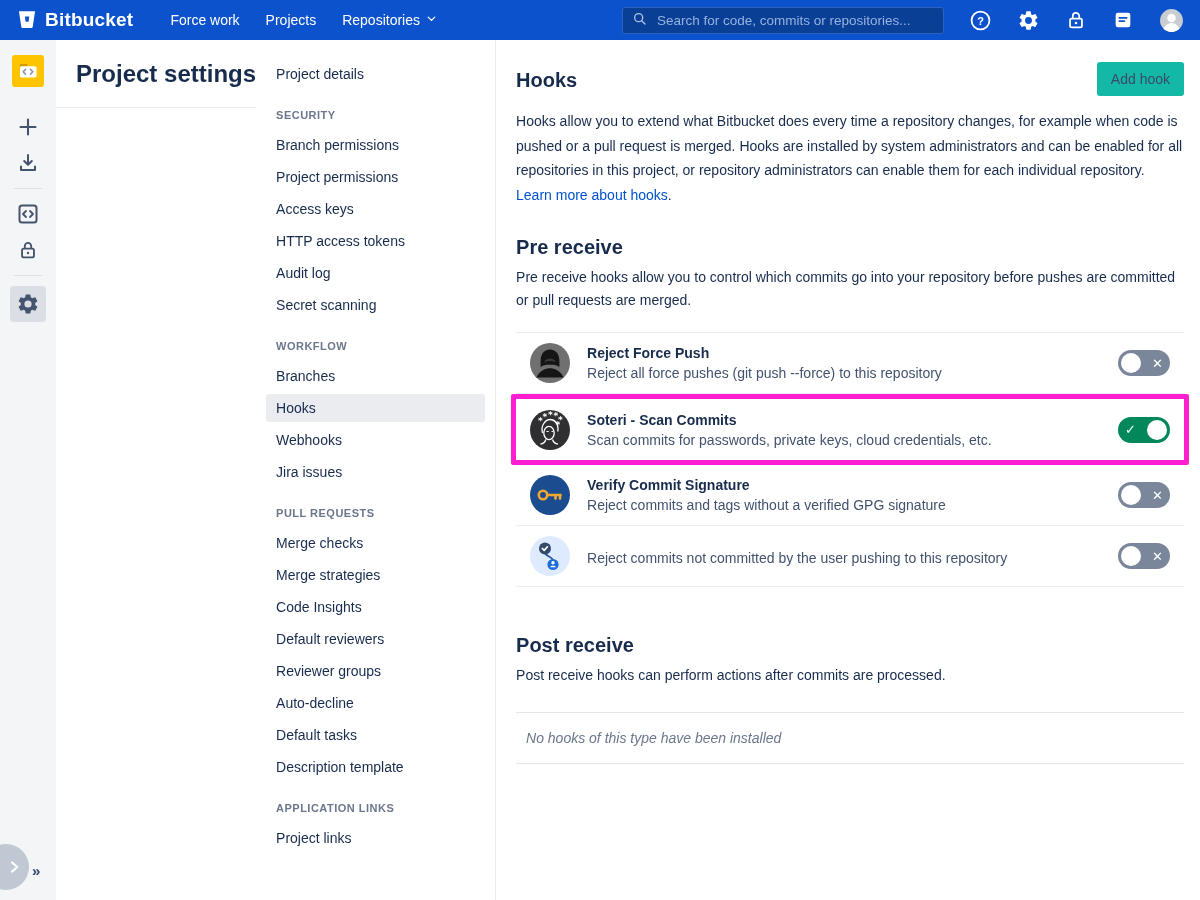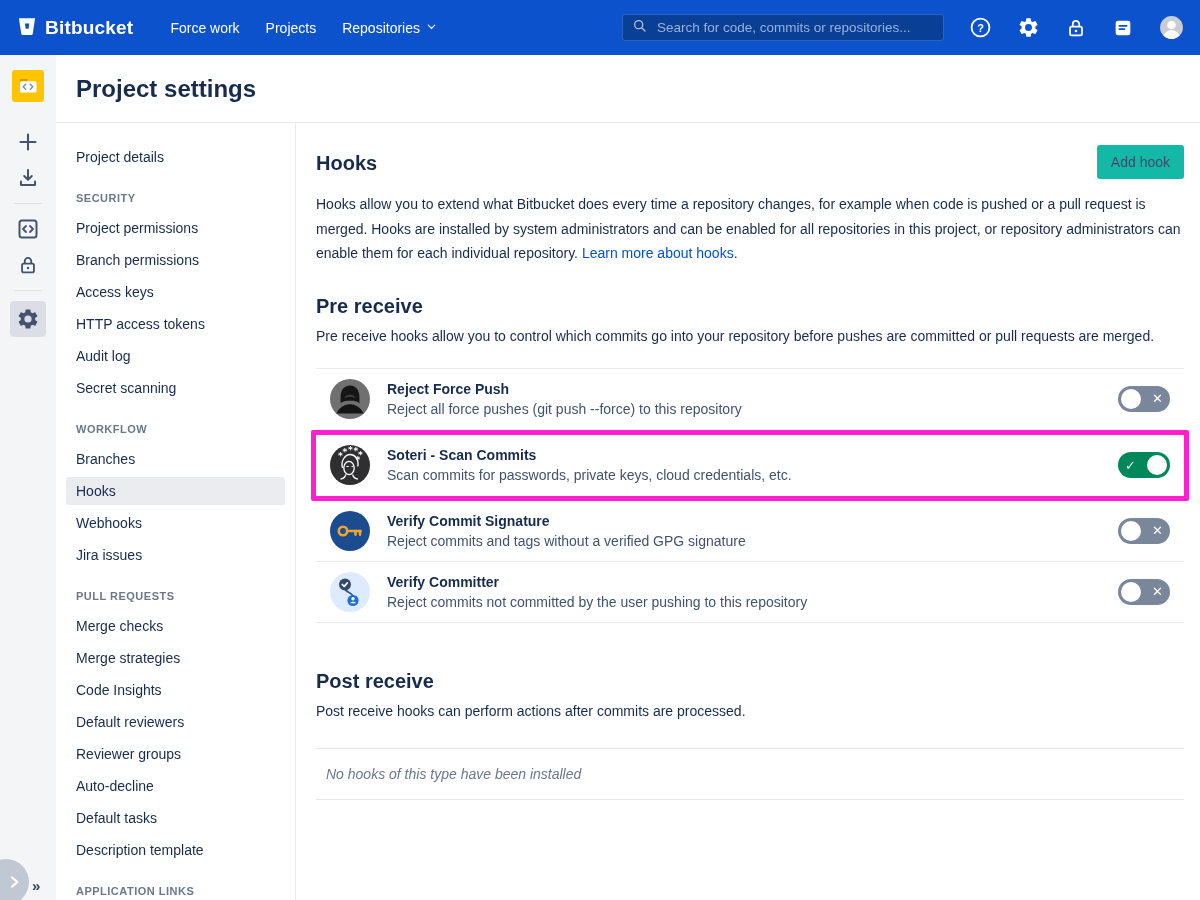--- a/index.html
+++ b/index.html
@@ -1,21 +1,21 @@
 <!DOCTYPE html>
 <html><head>
 <meta charset="utf-8">
 <style>
   *{box-sizing:border-box}
   html,body{margin:0;padding:0}
   body{width:1200px;height:900px;overflow:hidden;background:#fff;color:#172B4D;
        font-family:"Liberation Sans","DejaVu Sans",sans-serif;font-size:14px}
 
   
-  .topnav{height:55px;background:#0B52CC;display:flex;align-items:center;padding:0 16px}
+  .topnav{height:40px;background:#0B52CC;display:flex;align-items:center;padding:0 16px}
   .brand{display:flex;align-items:center;gap:7px;margin-right:24px}
   .brand-name{color:#fff;font-size:19px;font-weight:700;letter-spacing:.2px}
   .nav-link{color:#fff;font-size:14px;margin:0 13px;display:flex;align-items:center;gap:5px;cursor:pointer;white-space:nowrap}
   .nav-right{margin-left:auto;display:flex;align-items:center;gap:25px}
   .search{display:flex;align-items:center;gap:7px;width:322px;height:27px;background:#0A3F96;
           border:1px solid #2E62BF;border-radius:3px;padding:0 9px}
   .search input{background:transparent;border:none;outline:none;color:#E6EEFB;font-size:13.5px;flex:1;min-width:0;font-family:inherit}
   .search input::placeholder{color:#97B2DF}
   .tn-ic{display:flex;align-items:center;justify-content:center;cursor:pointer}
 
@@ -24,21 +24,21 @@
   .rail{width:56px;background:#F4F5F7;display:flex;flex-direction:column;align-items:center;position:relative;flex-shrink:0}
   .proj-avatar{margin-top:15px;width:32px;height:32px;cursor:pointer}
   .rail-btn{margin-top:12px;width:24px;height:24px;display:flex;align-items:center;justify-content:center;cursor:pointer}
   .rail-btn.first{margin-top:28px}
   .rail-div{width:28px;height:1px;background:#DCDFE4;margin:13px auto 1px}
   .rail-gear{margin-top:9px;width:36px;height:36px;background:#DBDFE5;border-radius:4px;display:flex;align-items:center;justify-content:center;cursor:pointer}
   .expand{position:absolute;bottom:10px;left:-17px;width:46px;height:46px;background:#C0C8D4;border-radius:50%;
           display:flex;align-items:center;justify-content:flex-end;padding-right:7px;cursor:pointer}
   .dbl-chev{position:absolute;bottom:21px;left:32px;color:#2F4468;font-weight:700;font-size:15px;cursor:pointer}
 
-  .page{flex:1;display:flex;flex-direction:column;min-width:0}
+  .page{flex:1;display:flex;flex-direction:row;min-width:0}
   .page-header{height:68px;border-bottom:1px solid #E9EBEF;display:flex;align-items:center;padding-left:20px;flex-shrink:0}
   .page-header h1{font-size:24px;margin:0;font-weight:700;color:#172B4D}
   .page-body{flex:1;display:flex;min-height:0}
 
   
   .snav{width:240px;border-right:1px solid #EBECF0;padding:20px 10px 0;flex-shrink:0}
   .snav-item{font-size:14px;color:#172B4D;padding:6px 10px;border-radius:3px;margin-bottom:4px;cursor:pointer}
   .snav-item.selected{background:#EBECF0}
   .snav-label{font-size:11px;font-weight:700;color:#6B778C;letter-spacing:.045em;margin:21px 10px 10px}
 
@@ -201,22 +201,22 @@
     <header class="page-header">
       <h1>Project settings</h1>
     </header>
 
     <div class="page-body">
 
       <nav class="snav">
         <div class="snav-item">Project details</div>
 
         <div class="snav-label">SECURITY</div>
+        <div class="snav-item">Branch permissions</div>
         <div class="snav-item">Project permissions</div>
-        <div class="snav-item">Branch permissions</div>
         <div class="snav-item">Access keys</div>
         <div class="snav-item">HTTP access tokens</div>
         <div class="snav-item">Audit log</div>
         <div class="snav-item">Secret scanning</div>
 
         <div class="snav-label">WORKFLOW</div>
         <div class="snav-item">Branches</div>
         <div class="snav-item selected">Hooks</div>
         <div class="snav-item">Webhooks</div>
         <div class="snav-item">Jira issues</div>
@@ -321,21 +321,20 @@
                   <circle cx="20" cy="20" r="20" fill="#DEEBFF"></circle>
                   <path d="M15 12v4c0 5 8 4 8 9v5" fill="none" stroke="#2E5FA3" stroke-width="1.9"></path>
                   <circle cx="15" cy="12.5" r="6" fill="#33496B"></circle>
                   <path d="M12.3 12.5l1.9 1.9 3.2-3.6" fill="none" stroke="#fff" stroke-width="1.7" stroke-linecap="round" stroke-linejoin="round"></path>
                   <circle cx="23" cy="28.5" r="5.6" fill="#1D6FD6"></circle>
                   <circle cx="23" cy="26.8" r="1.7" fill="#fff"></circle>
                   <path d="M20.2 31.2c.6-1.9 5-1.9 5.6 0z" fill="#fff"></path>
                 </svg>
             </span>
             <div>
-              <div class="hook-name">Verify Committer</div>
               <div class="hook-desc">Reject commits not committed by the user pushing to this repository</div>
             </div>
             <div class="hook-toggle toggle off">
               <span class="t-knob"></span>
               <span class="t-glyph">✕</span>
             </div>
           </div>
         </div>
 
         <div class="post">

